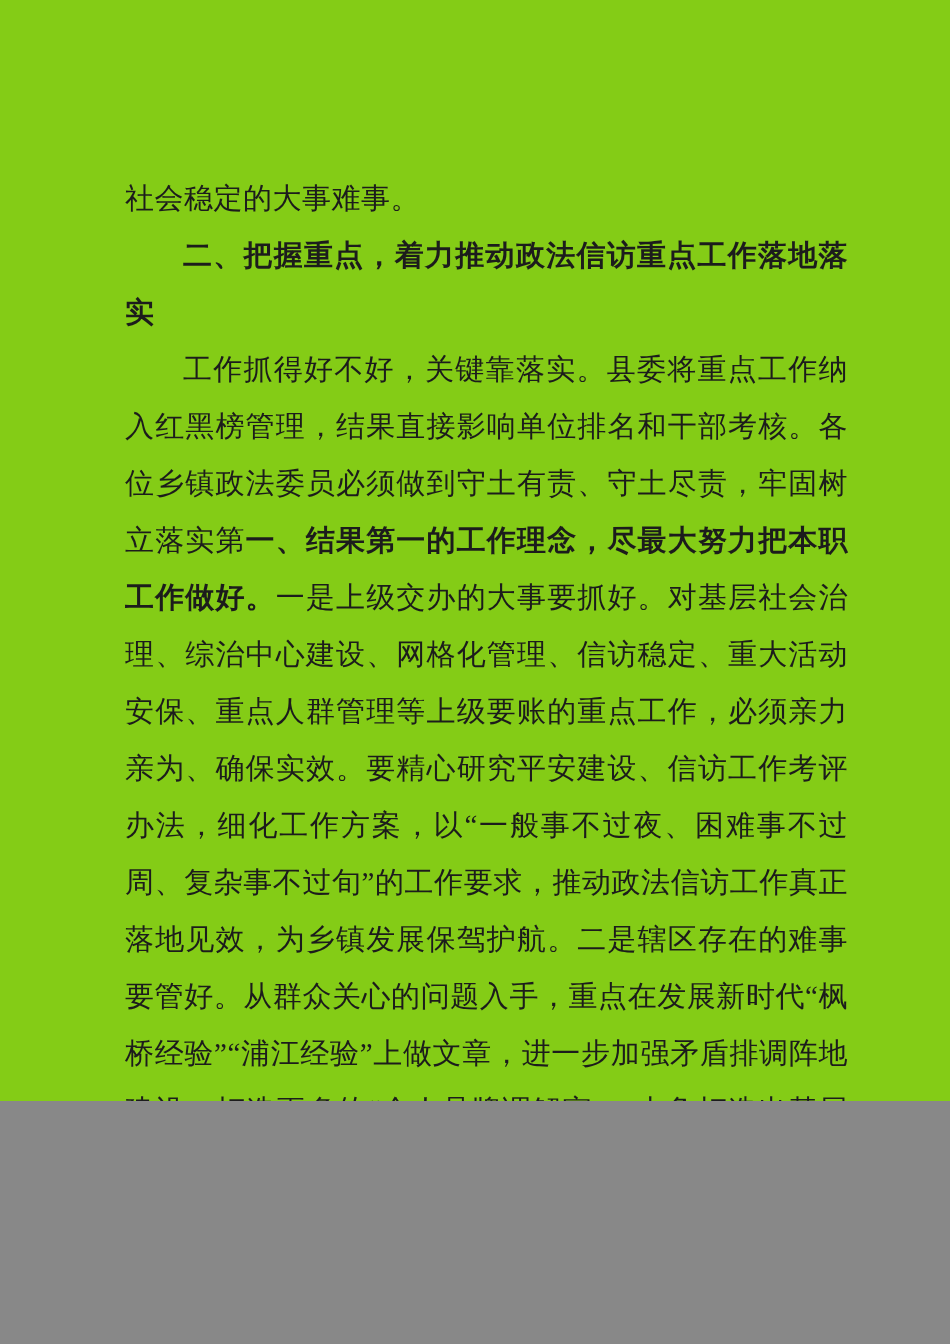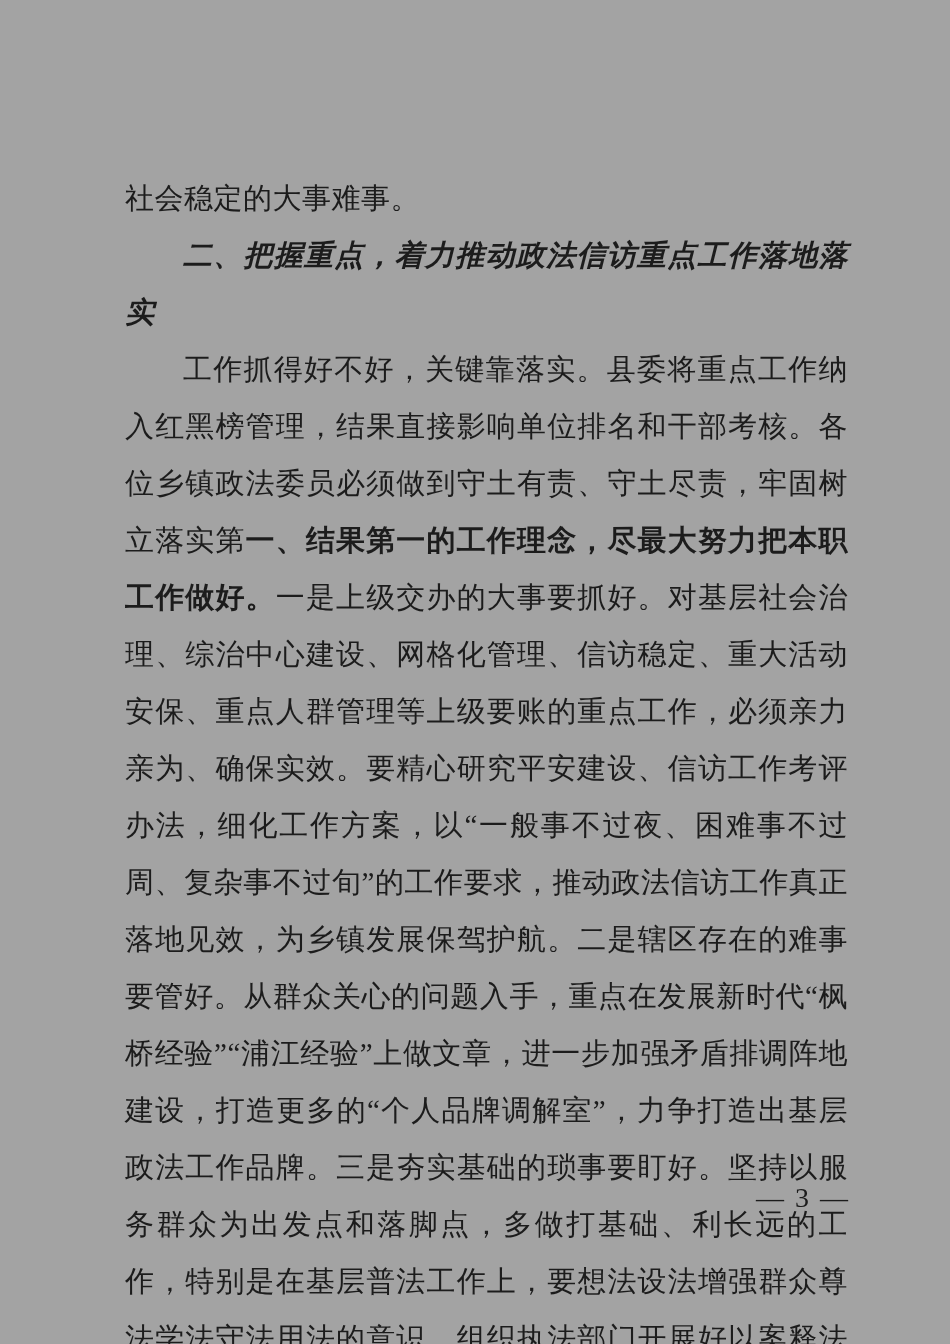--- a/index.html
+++ b/index.html
@@ -3,23 +3,23 @@
 <meta charset="utf-8">
 <style>
   html, body {
     margin: 0;
     padding: 0;
     background: #888;
   }
   .page {
     position: relative;
     width: 950px;
-    height: 1344px;
+    height: 1101px;
     margin: 0 auto;
-    background: #a3a3a3;
+    background: #84cc16;
     color: #1c1c1c;
     font-family: "Liberation Serif", serif;
     overflow: hidden;
     box-sizing: border-box;
   }
   .content {
     position: absolute;
     left: 125px;
     top: 170px;
     width: 723px;
@@ -34,21 +34,20 @@
   .content p.continuation {
     text-indent: 0;
   }
   .content p.paragraph {
     text-indent: 2em;
   }
   .content p.heading {
     text-indent: 2em;
     font-family: "Liberation Sans", sans-serif;
     font-weight: 700;
-    font-style: italic;
   }
   .bold {
     font-family: "Liberation Sans", sans-serif;
     font-weight: 700;
   }
   .page-number {
     position: absolute;
     top: 1178px;
     right: 100px;
     font-size: 28px;

